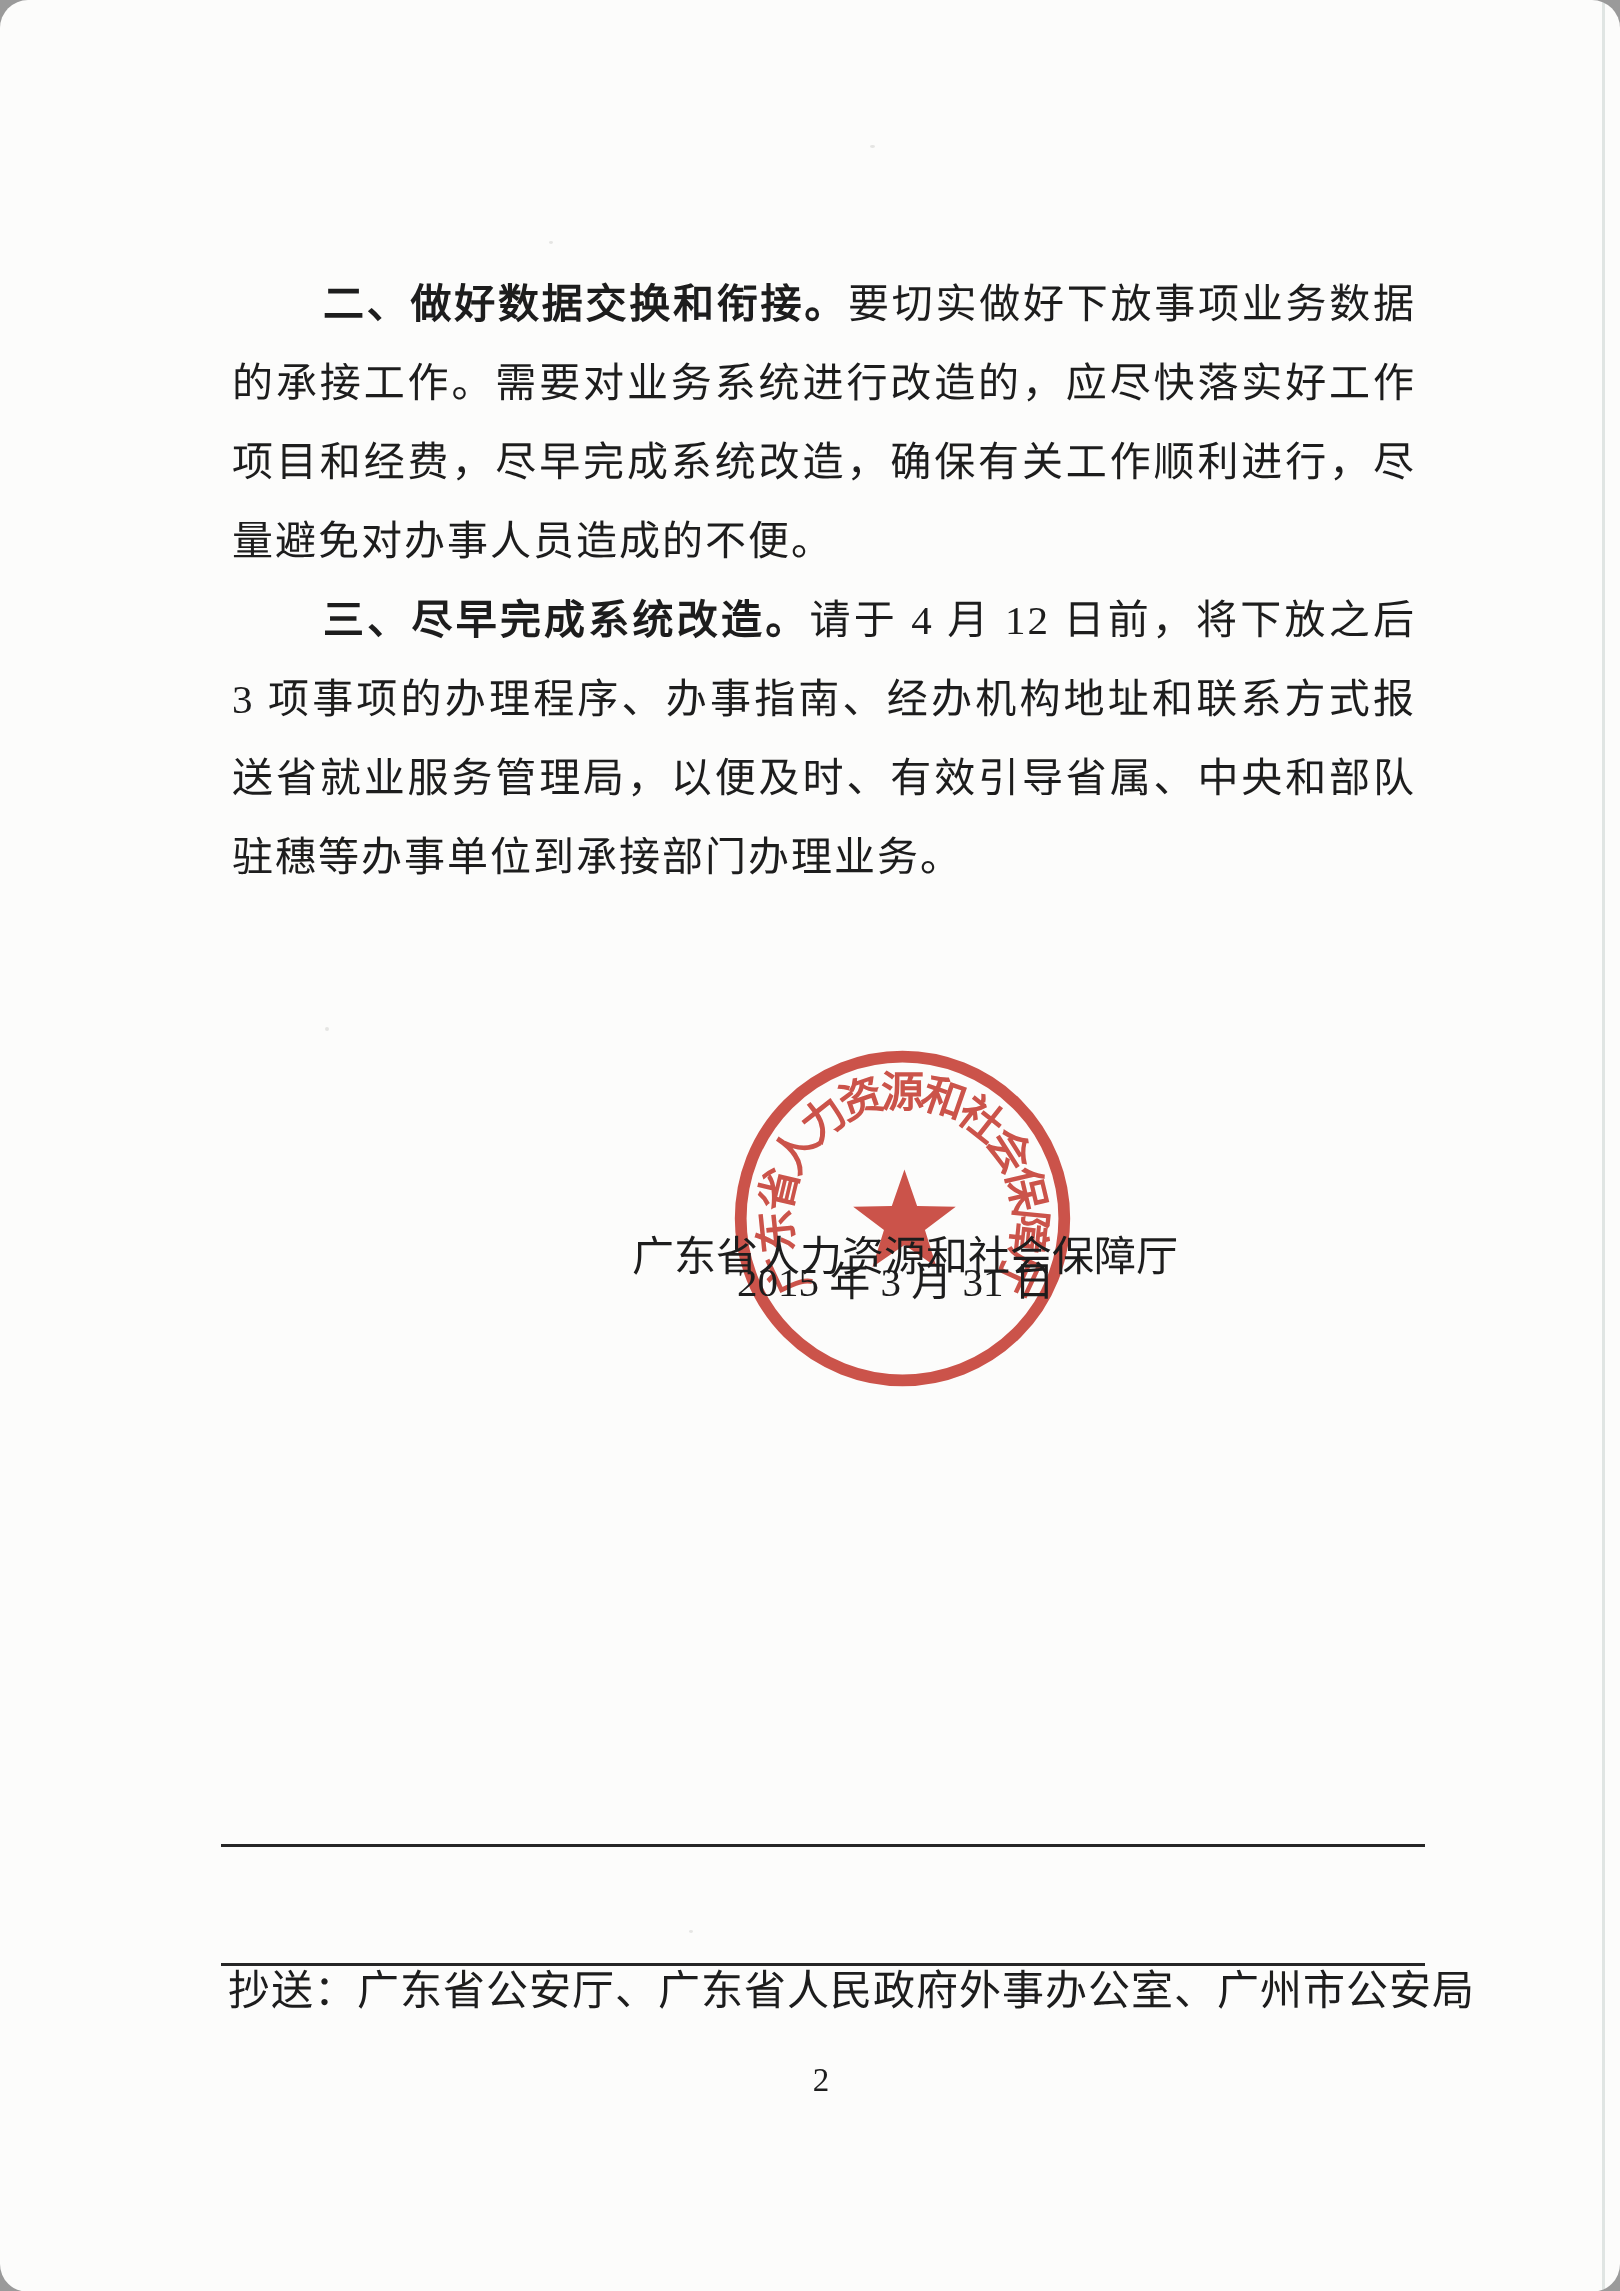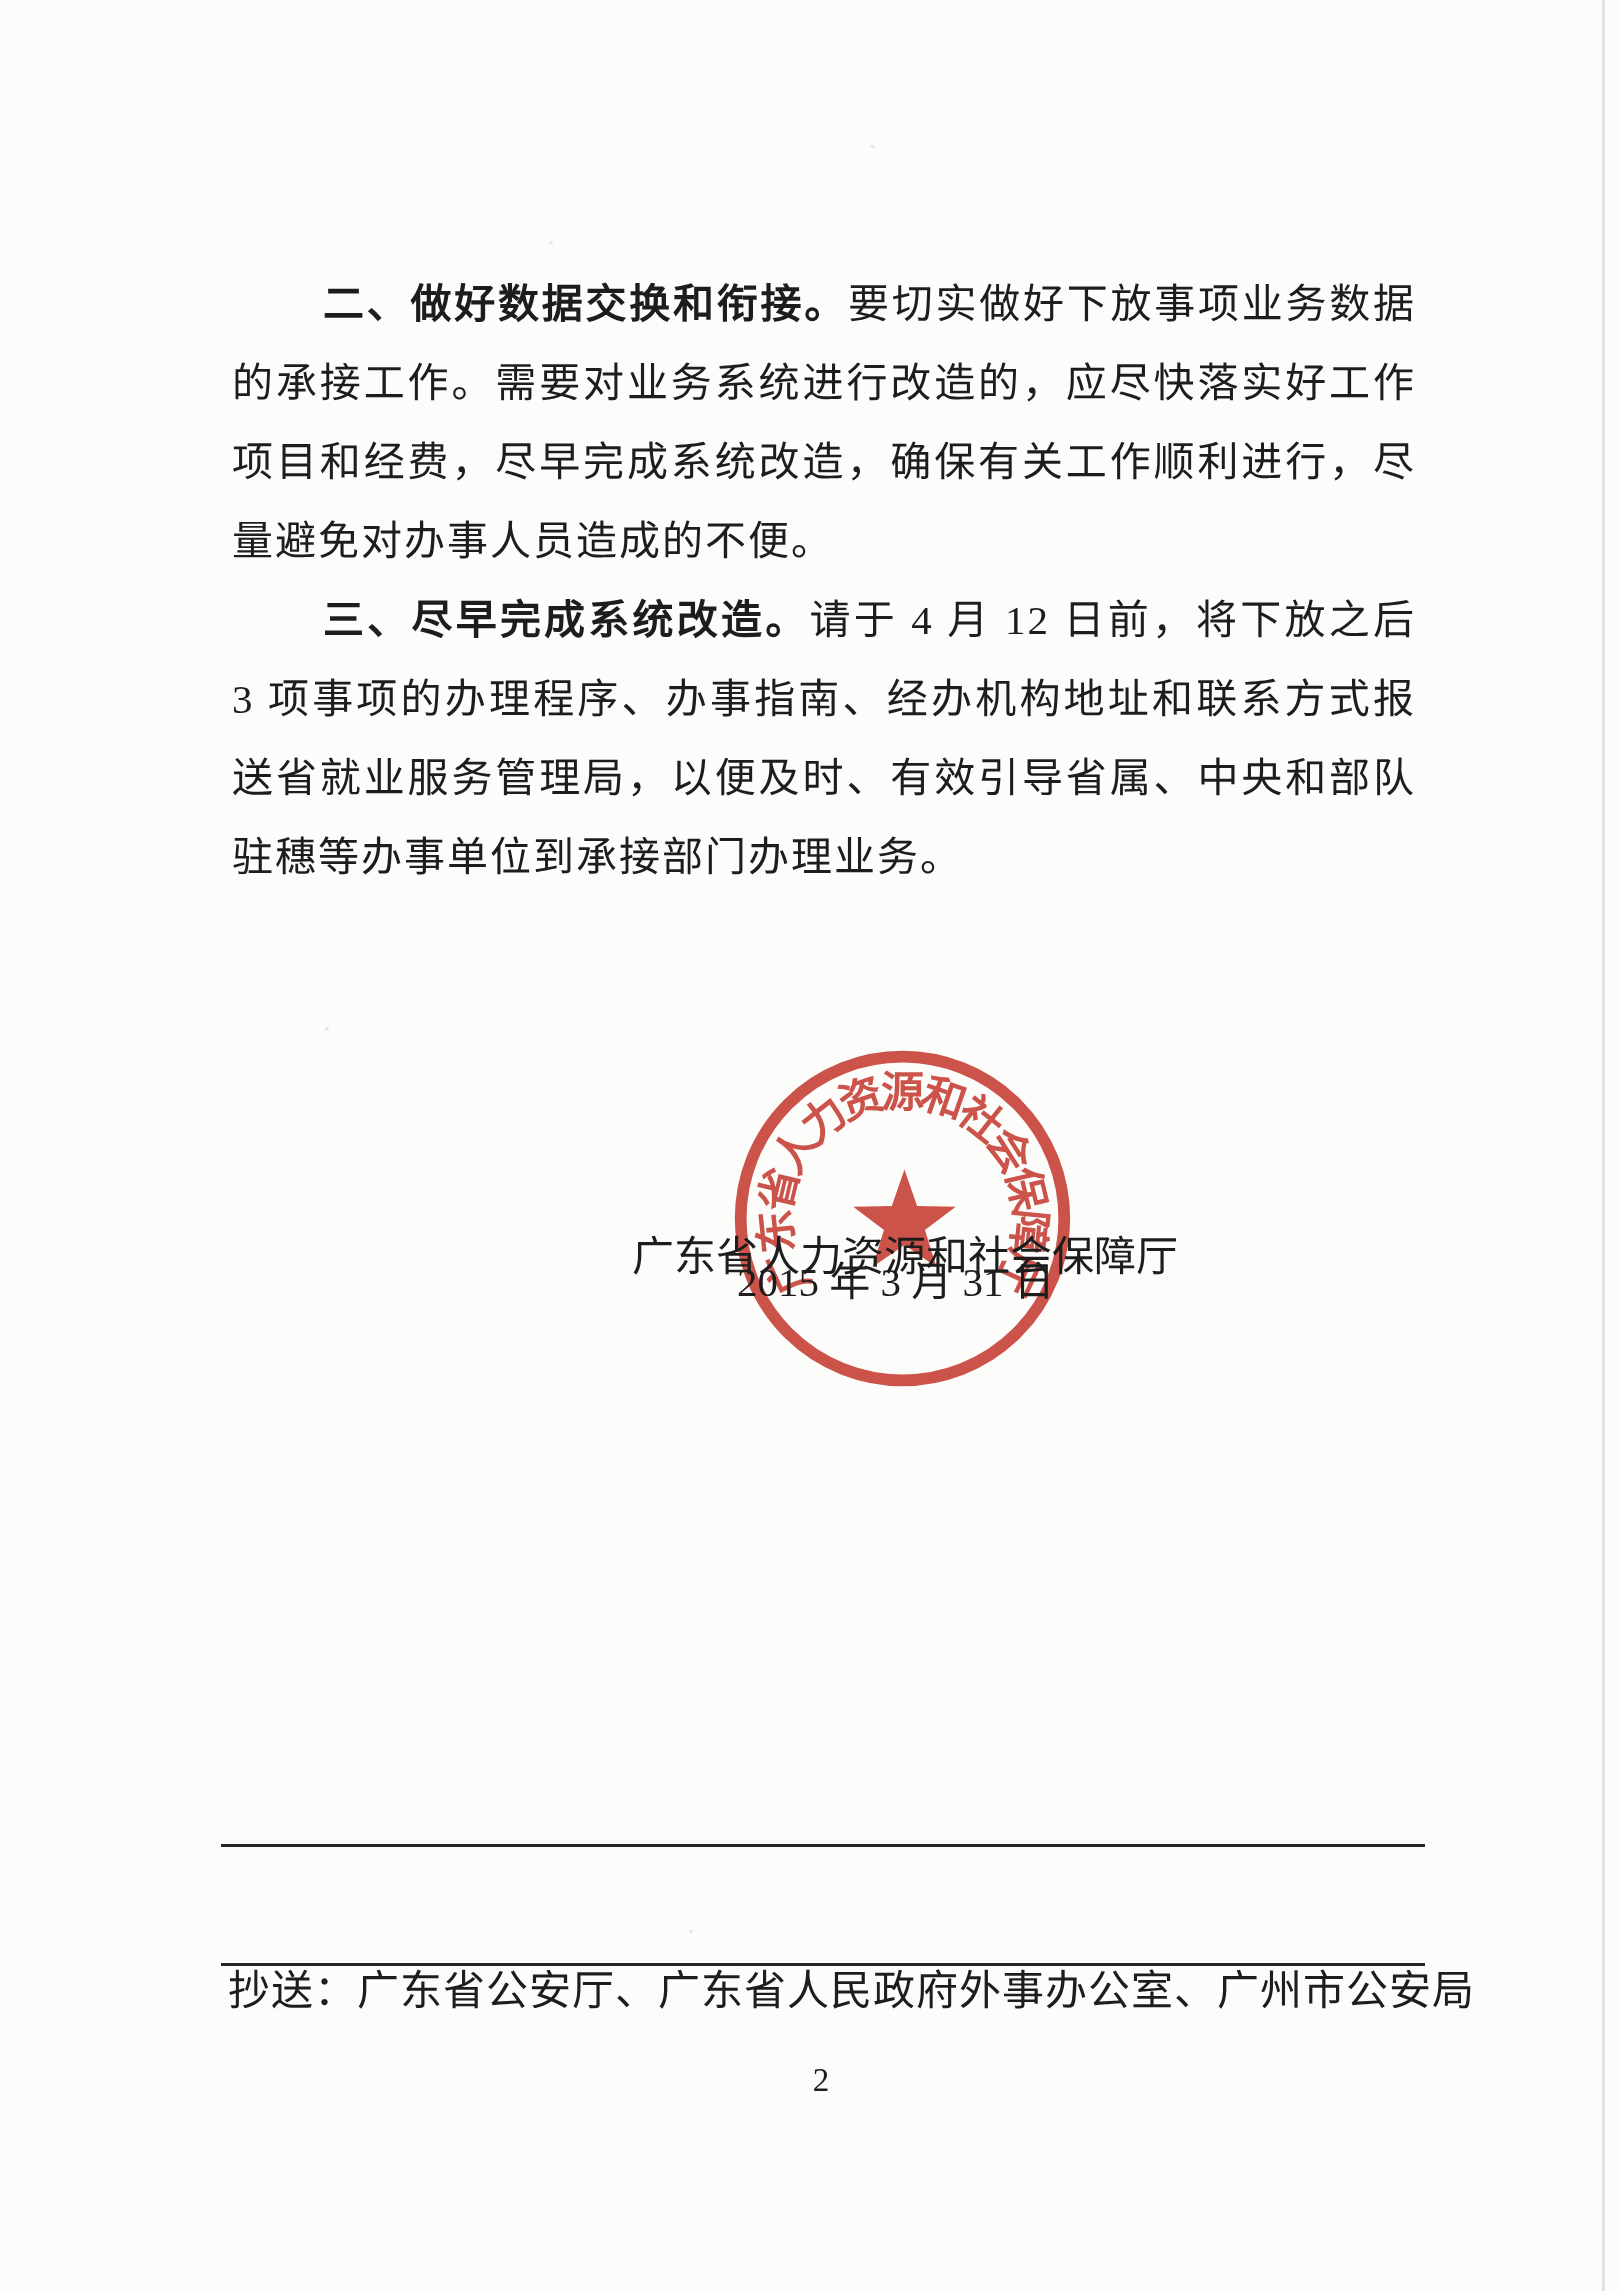--- a/index.html
+++ b/index.html
@@ -10,20 +10,21 @@
   html,body{margin:0;padding:0;}
   body{background:#9a9a9a;}
   .page{
     position:relative;
     width:1620px;height:2292px;
     margin:0 auto;
     background:var(--paper);
     overflow:hidden;
     font-family:"Liberation Serif","DejaVu Serif",serif;
     color:var(--ink);
+    border-radius:28px;
   }
   
   .body-text{
     position:absolute;
     left:232px;top:265px;width:1184px;
     font-size:41px;line-height:79px;
     letter-spacing:2px;
     text-align:justify;
   }
   .body-text p{margin:0;text-indent:91px;}

